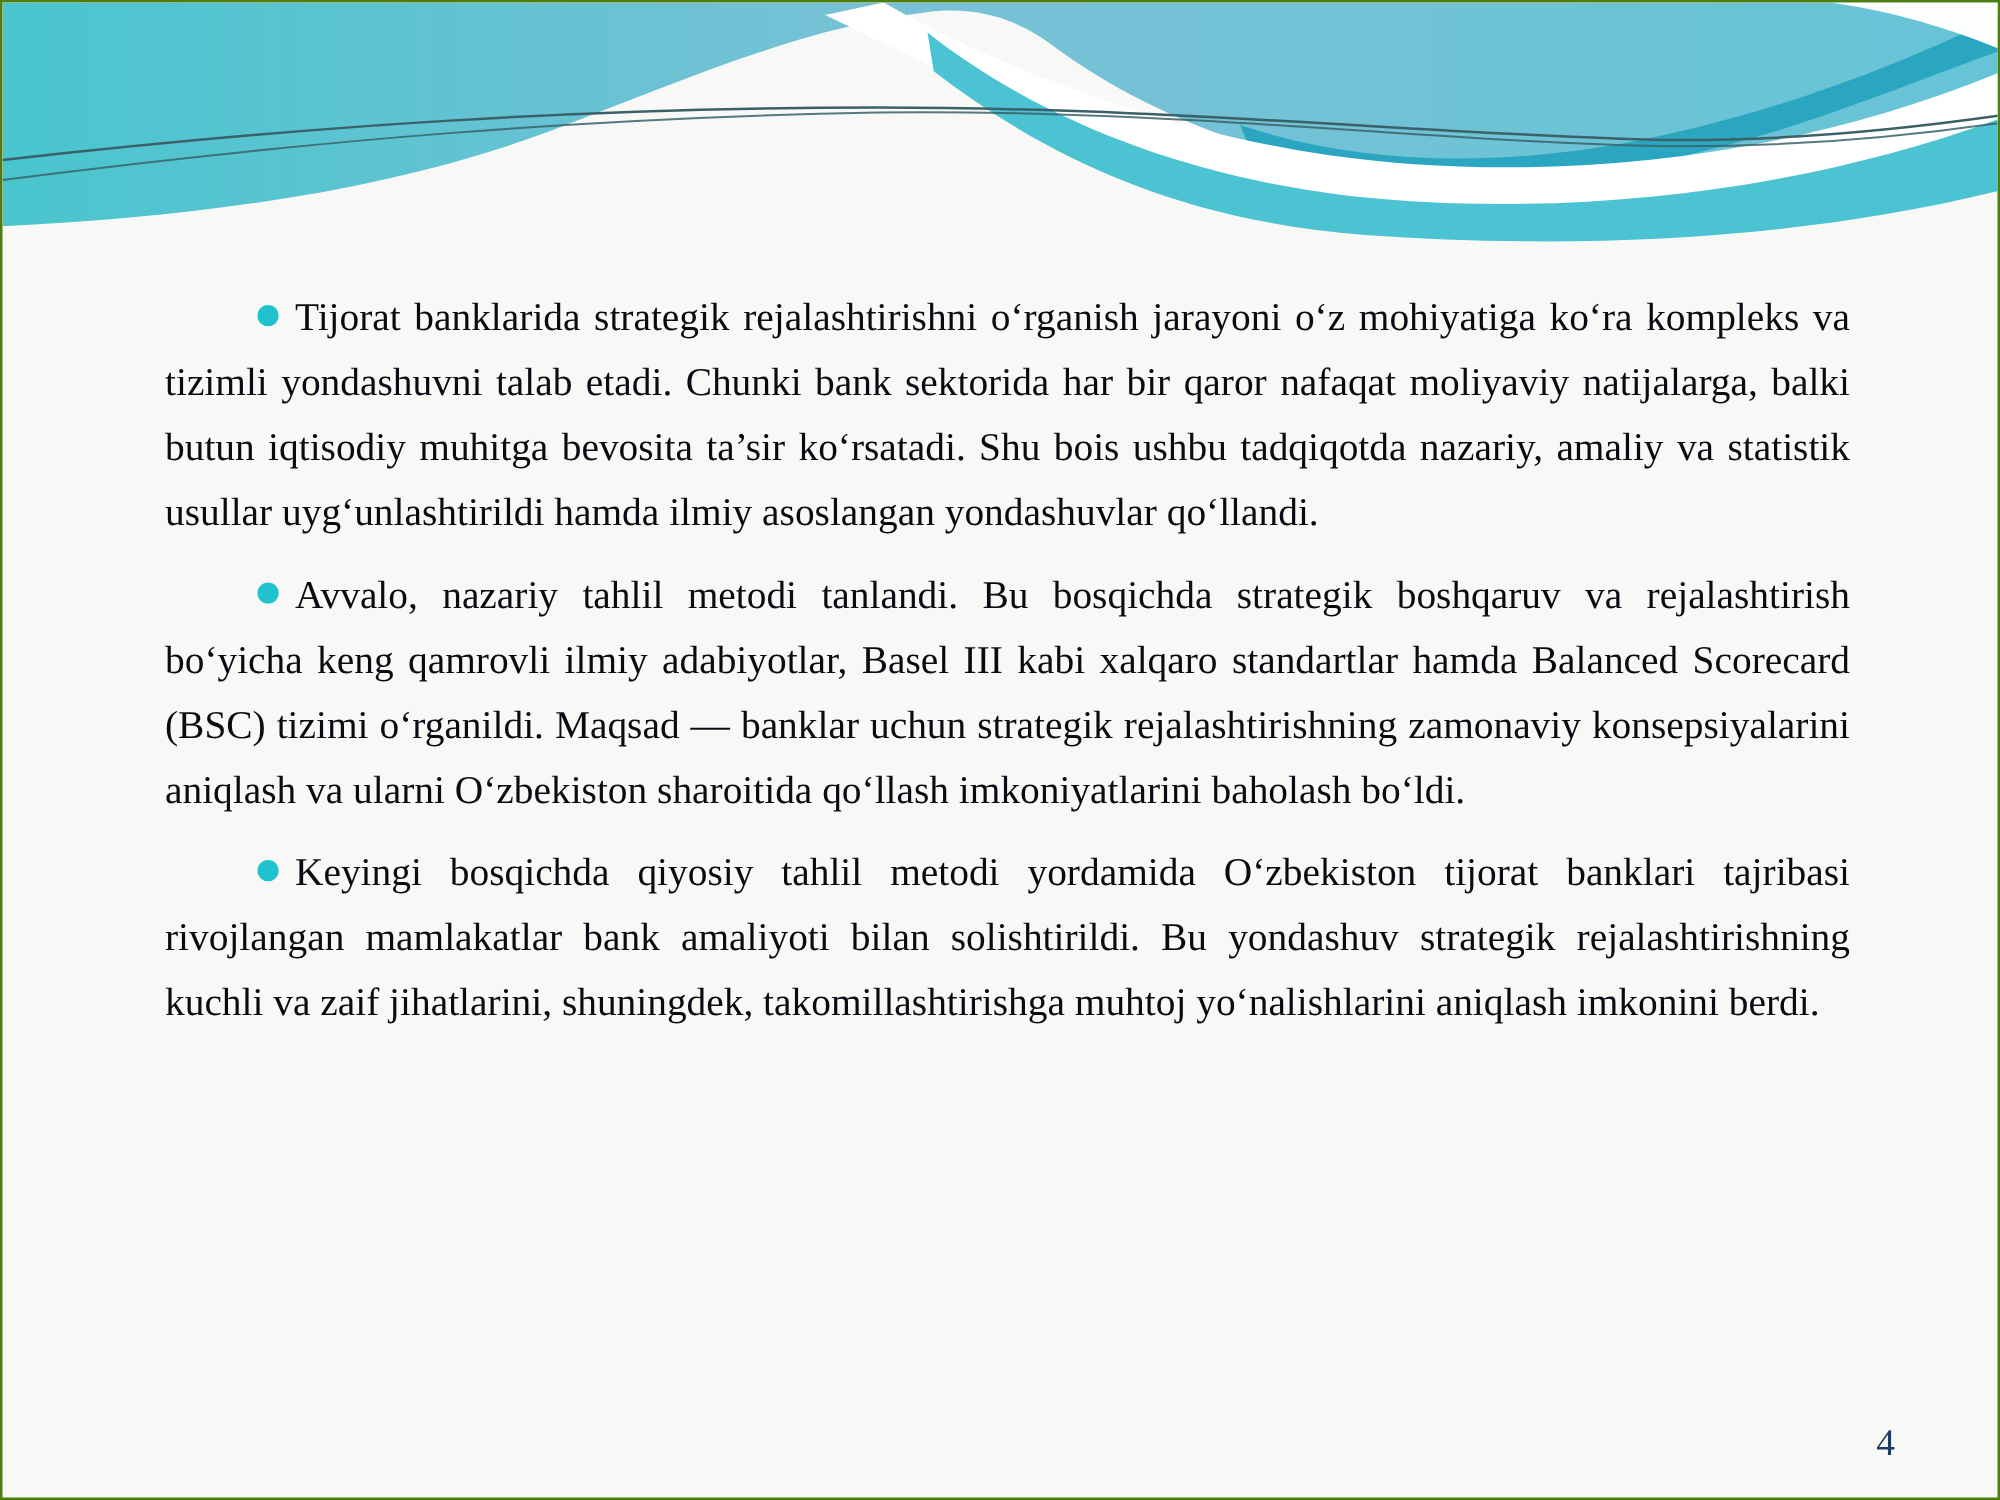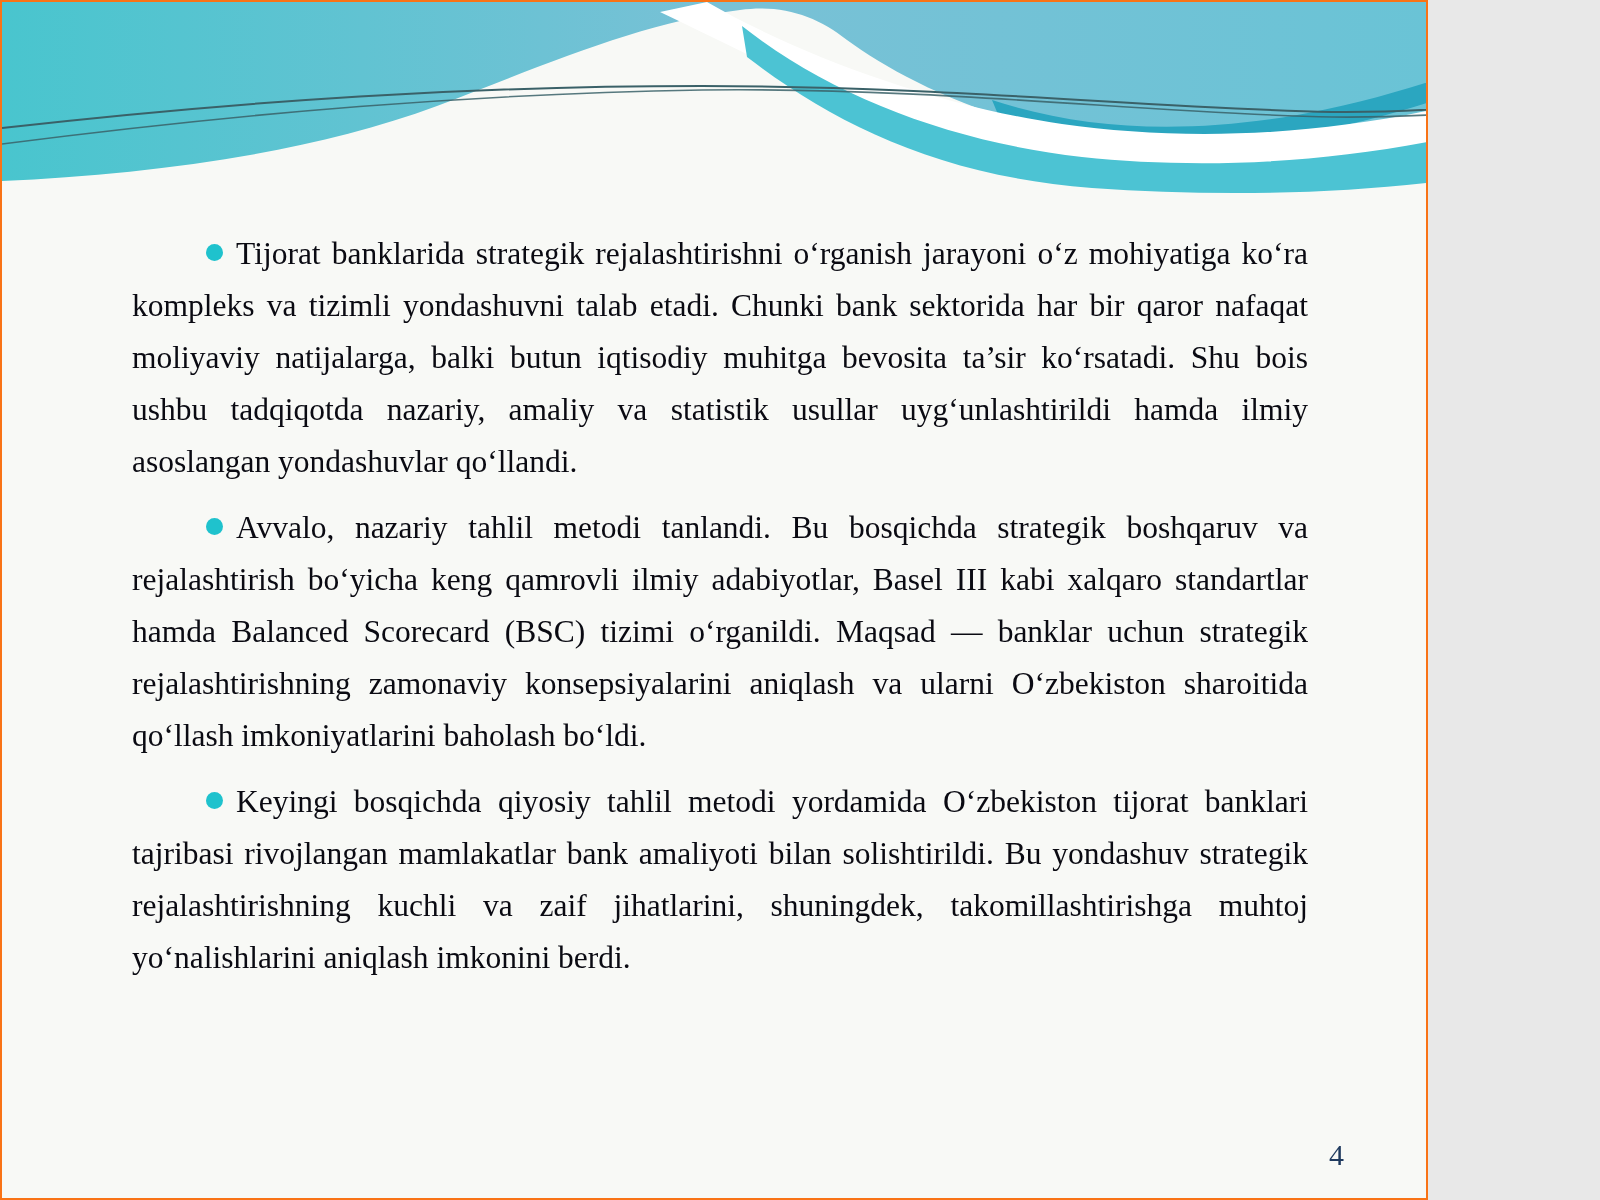--- a/index.html
+++ b/index.html
@@ -2,25 +2,25 @@
 <html><head>
 <meta charset="utf-8">
 <style>
   html, body {
     margin: 0;
     padding: 0;
     background: #e8e8e8;
   }
   .slide {
     position: relative;
-    width: 1428px;
+    width: 1600px;
     height: 1200px;
     box-sizing: border-box;
     background: #f8f9f6;
-    border: 2px solid #f97316;
+    border: 2px solid #4d7c0f;
     overflow: hidden;
     font-family: "Liberation Serif", "DejaVu Serif", serif;
   }
   .wave-header {
     position: absolute;
     top: 0;
     left: 0;
     width: 1600px;
     height: 360px;
     pointer-events: none;

